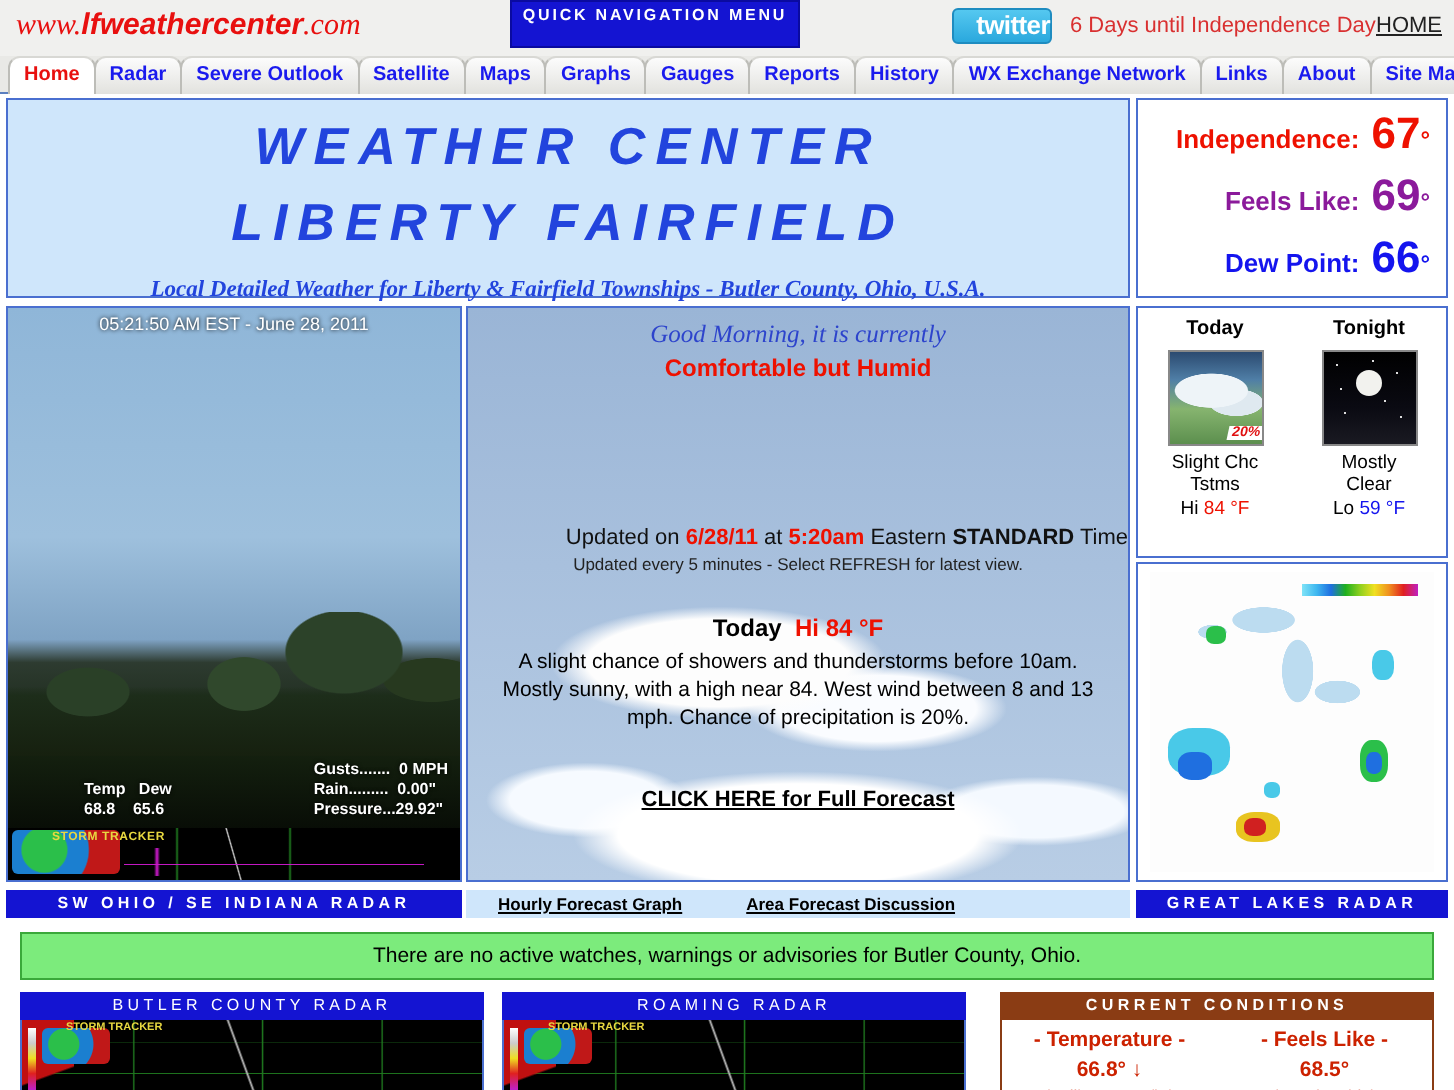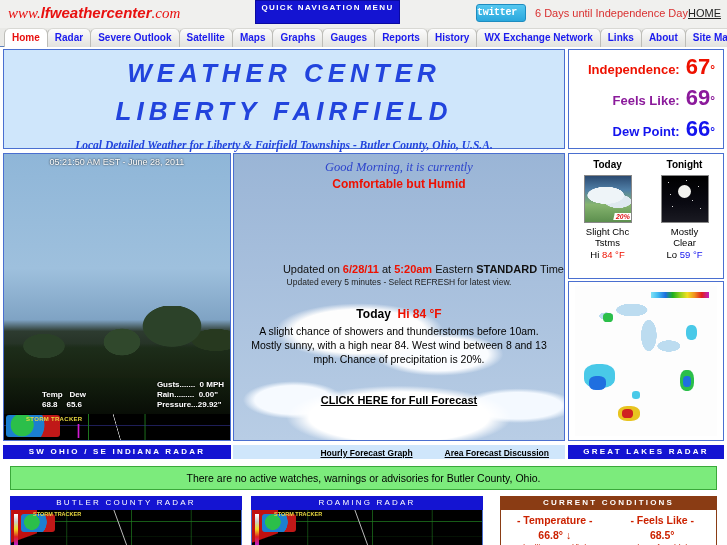--- a/index.html
+++ b/index.html
@@ -61,26 +61,25 @@
     position: absolute;
     left: 476px;
     top: 4px;
     width: 48px;
     height: 16px;
     background: linear-gradient(#55c8f0, #2aa8dd);
     border: 1px solid #1e8cc0;
     border-radius: 3px;
     color: #fff;
     font-weight: bold;
-    font-size: 10px;
-    text-align: left;
+    font-size: 13px;
+    text-align: right;
     line-height: 16px;
     letter-spacing: -0.3px;
     cursor: pointer;
-    font-family: Liberation Mono, monospace;
   }
   .countdown {
     position: absolute;
     left: 535px;
     top: 7px;
     font-size: 11px;
     color: #d93030;
     white-space: nowrap;
   }
   .home-link {
@@ -489,21 +488,21 @@
     color: #ffffff;
     font-size: 8px;
     font-weight: bold;
     letter-spacing: 2.2px;
     text-align: center;
     line-height: 14px;
   }
   .strip-lt {
     height: 14px;
     background: #cfe6fb;
-    text-align: right;
+    text-align: left;
     line-height: 14px;
   }
   .strip-lt a {
     font-size: 8.5px;
     font-weight: bold;
     color: #000;
     text-decoration: underline;
     margin: 0 16px;
     cursor: pointer;
   }

